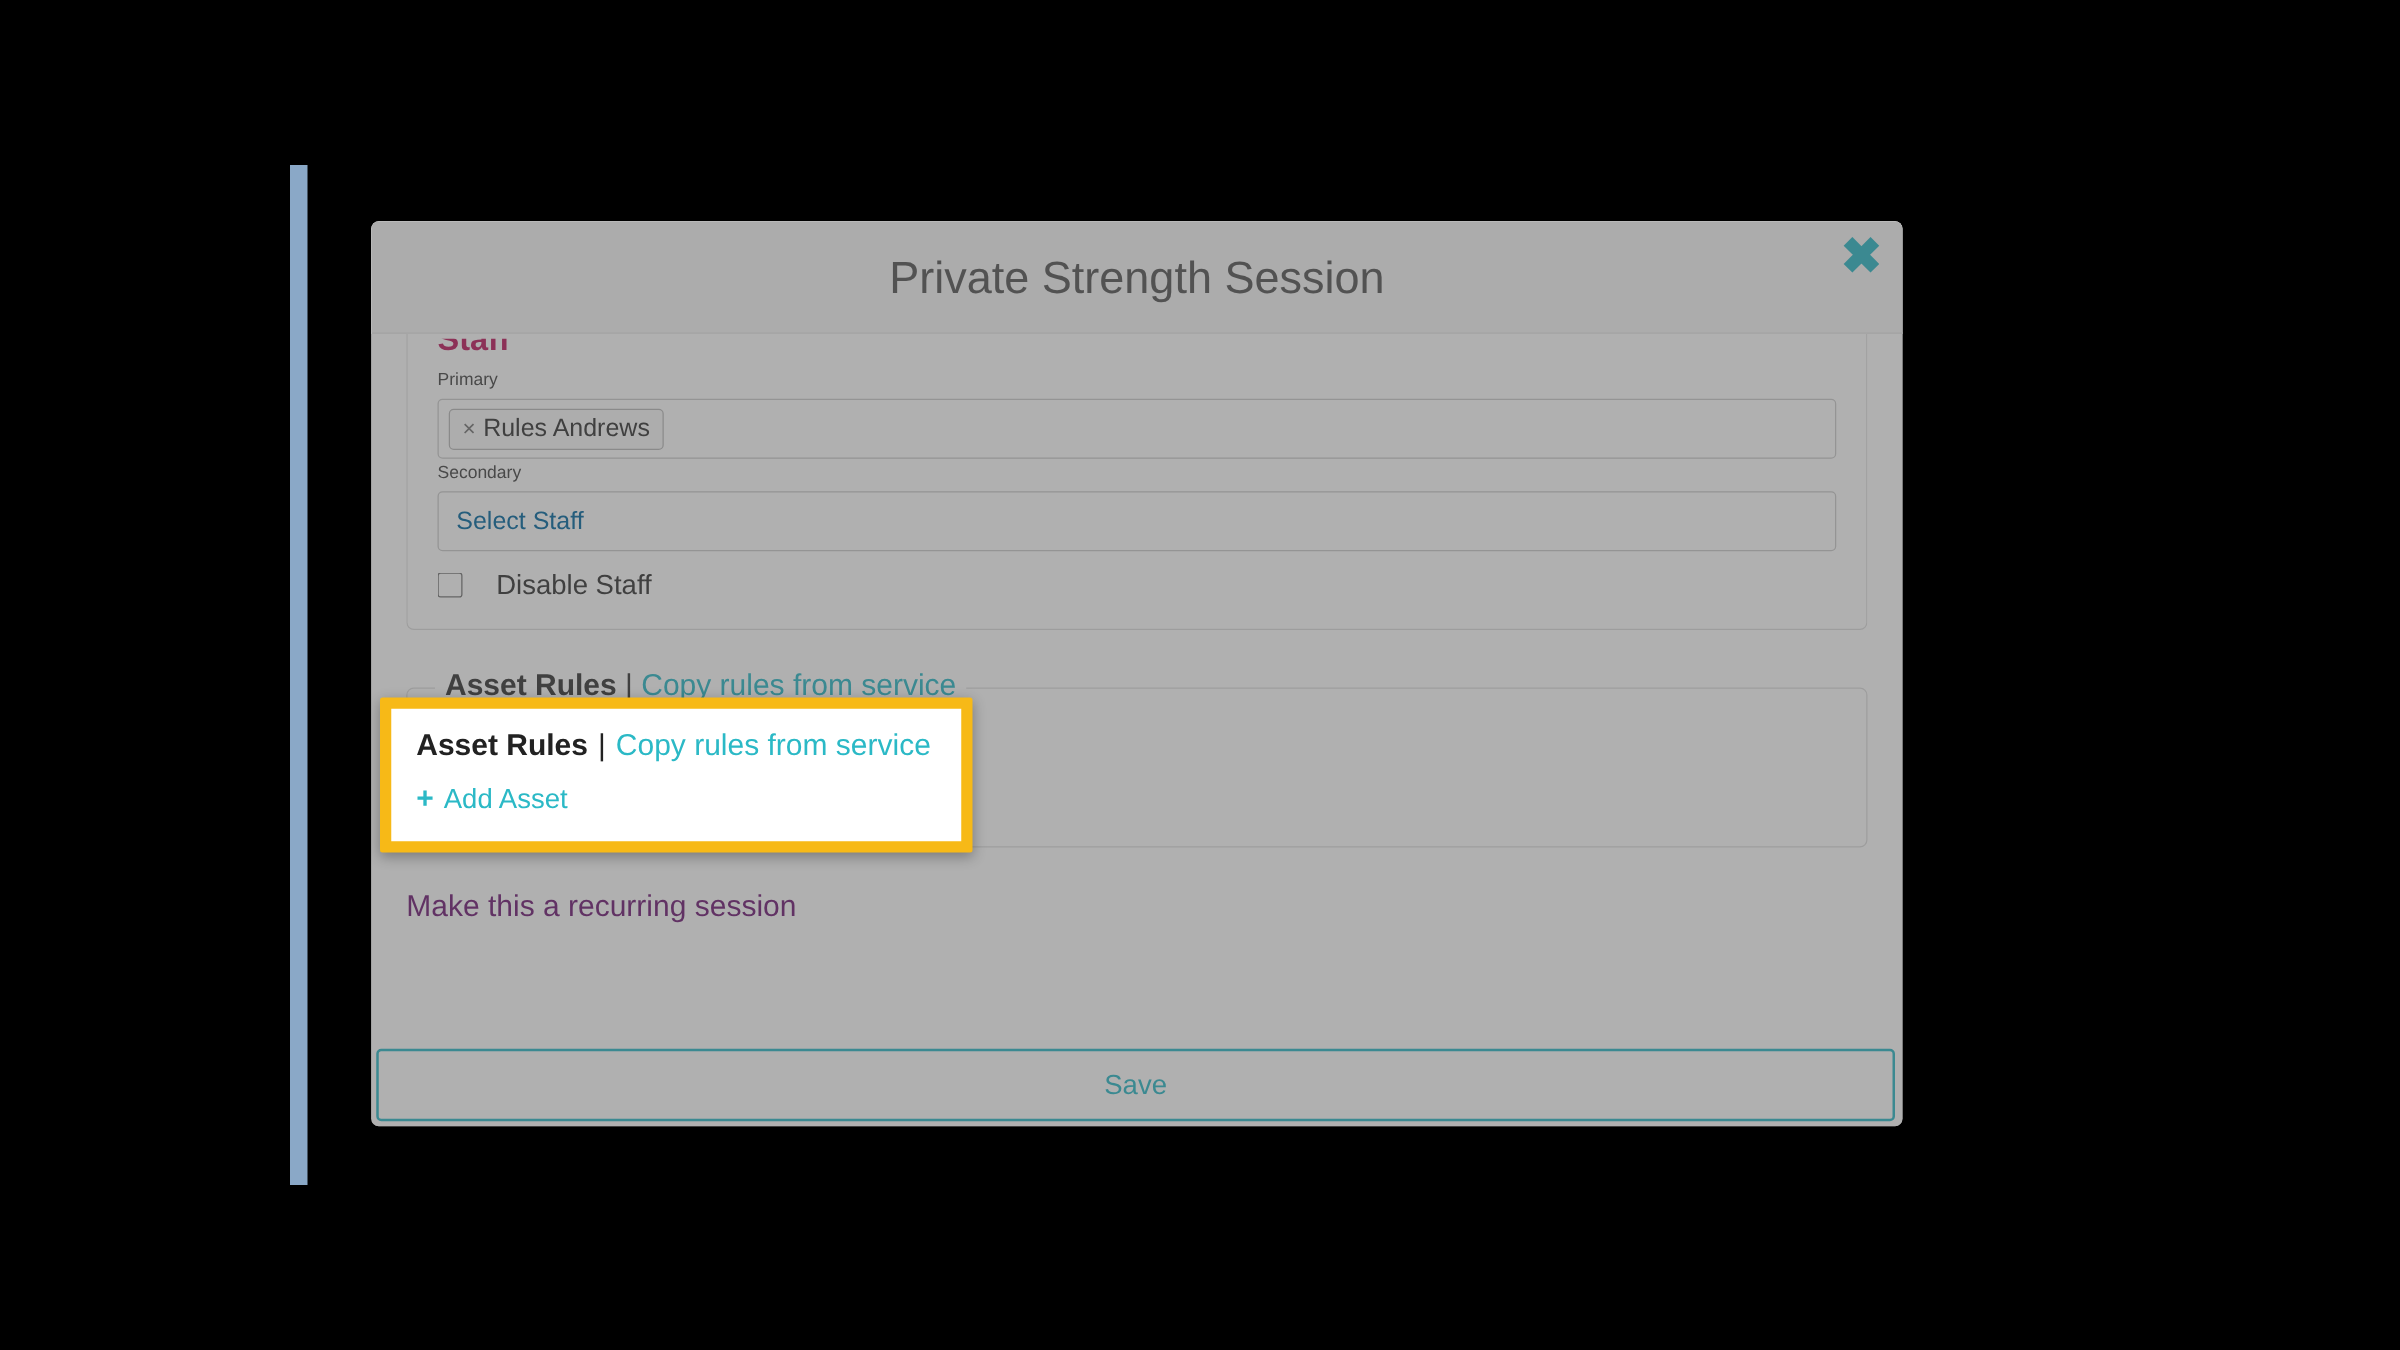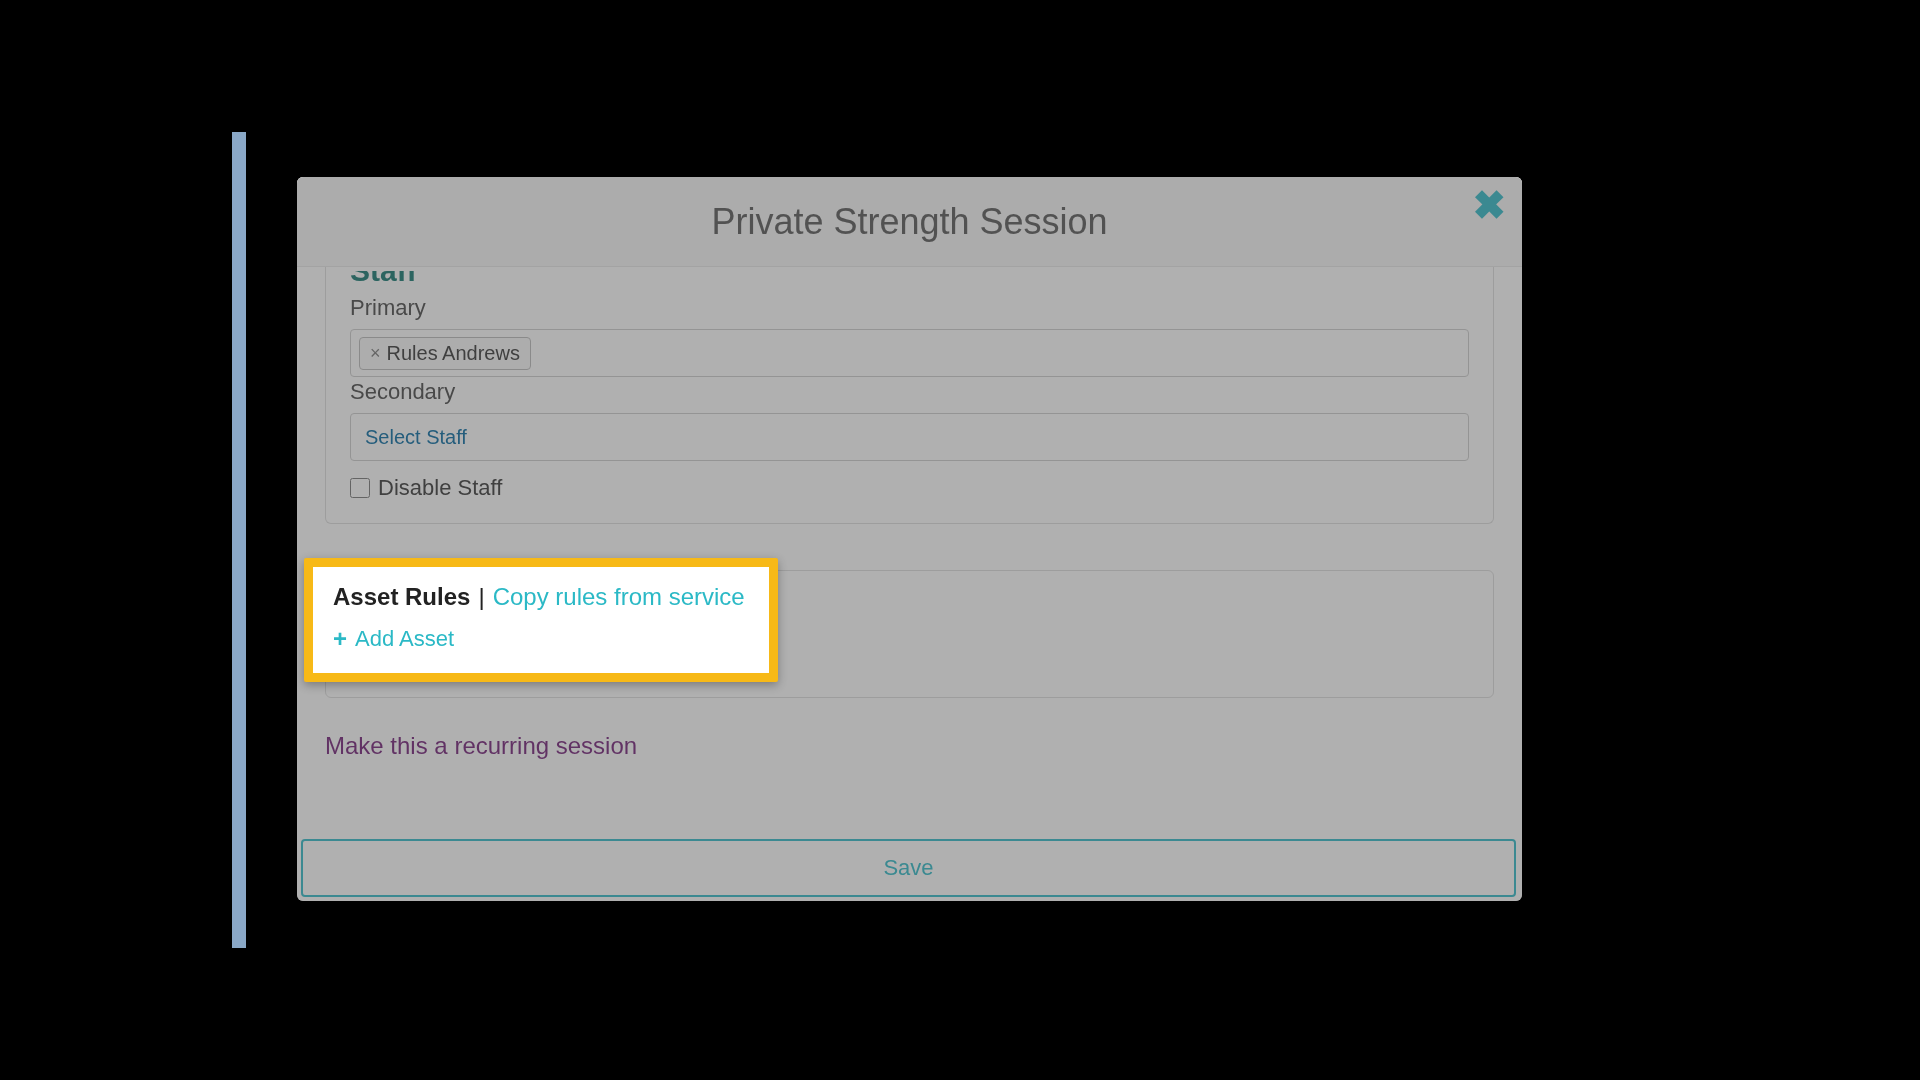--- a/index.html
+++ b/index.html
@@ -87,21 +87,21 @@
     background: #fff;
     padding: 0 8px;
     font-size: 24px;
     font-weight: 700;
     color: #333;
   }
   .panel-legend .sep { font-weight: 400; color: #333; }
   .panel-legend .linkish { color: #2bb9c6; font-weight: 400; cursor: pointer; }
 
   .field-label {
-    font-size: 22px;
+    font-size: 14px;
     color: #444;
     margin-top: 2px;
     margin-bottom: 8px;
   }
   .tag-input {
     border: 1px solid #ccc;
     border-radius: 4px;
     padding: 6px 8px;
     min-height: 48px;
     display: flex;
@@ -122,21 +122,21 @@
   }
   .tag .x { color: #777; cursor: pointer; font-size: 18px; }
   .placeholder-text {
     color: #0369a1;
     font-size: 20px;
     padding-left: 6px;
   }
   .check-row {
     display: flex;
     align-items: center;
-    gap: 8px;
+    gap: 27px;
     margin-top: 14px;
     font-size: 22px;
     color: #333;
   }
   .check-row input[type=checkbox] {
     width: 20px;
     height: 20px;
   }
   .add-link {
     color: #2bb9c6;
@@ -181,23 +181,23 @@
 
   
   .staff-panel {
     margin-top: 0;
     border-top: none;
     border-top-left-radius: 0;
     border-top-right-radius: 0;
     padding-top: 6px;
   }
   .staff-cut-title {
-    font-size: 30px;
+    font-size: 26px;
     font-weight: 700;
-    color: #0f766e;
+    color: #be185d;
     margin-bottom: 4px;
     margin-top: -2px;
     overflow: hidden;
     height: 20px;
     line-height: 0;
     display:block;
   }
 
   
   .dim {

